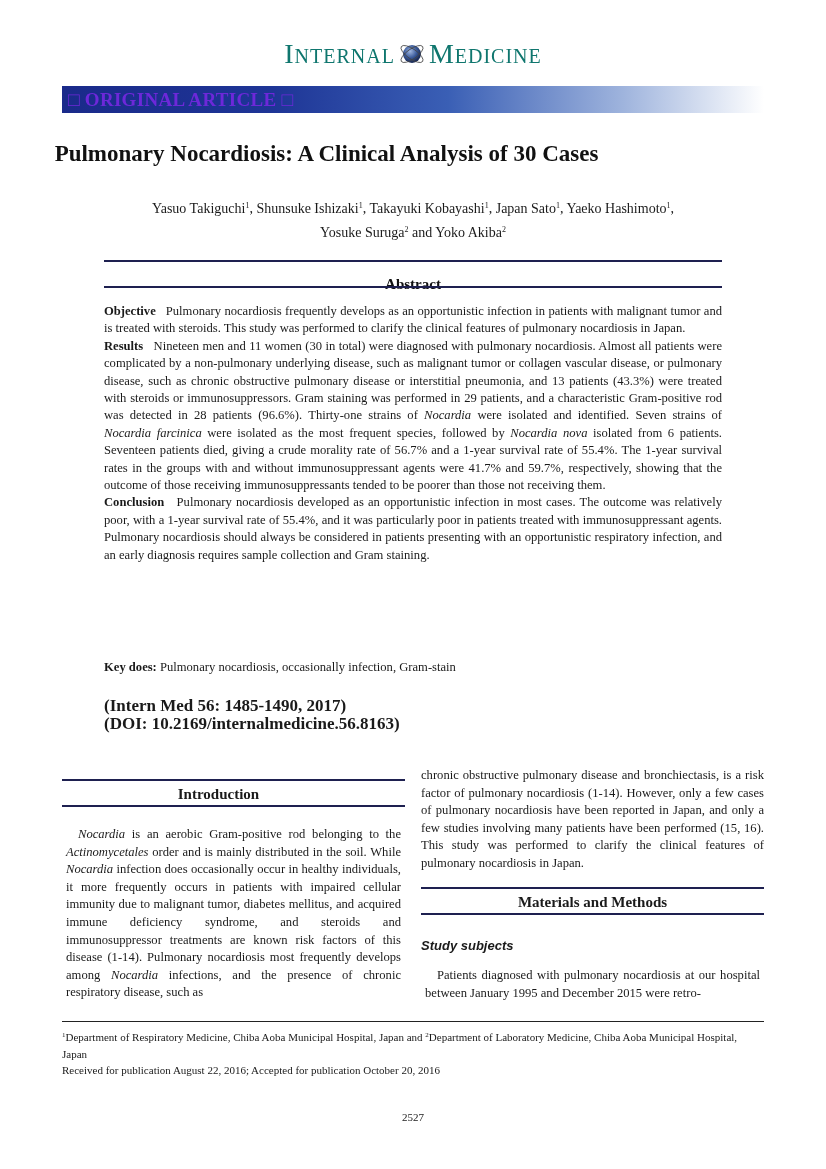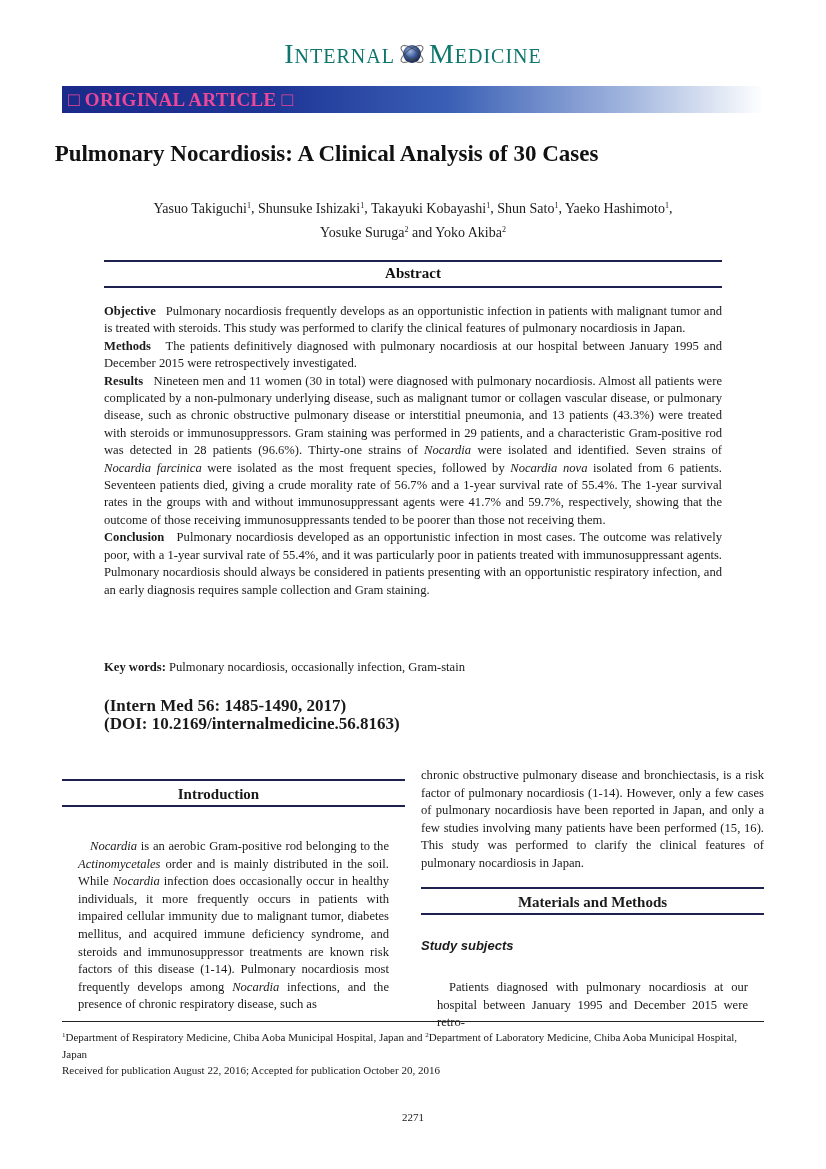--- a/index.html
+++ b/index.html
@@ -1,33 +1,33 @@
 <!DOCTYPE html>
 <html><head>
 <meta charset="utf-8">
 <style>
   html, body { margin:0; padding:0; background:#ffffff; }
   body { width:826px; height:1169px; position:relative; overflow:hidden; font-family:"Liberation Serif", serif; color:#1a1a1a; }
   .abs { position:absolute; }
   .journal-logo { left:0; width:826px; top:38px; text-align:center; font-family:"Liberation Serif", serif; font-size:25px; letter-spacing:1px; color:#0f766e; display:flex; justify-content:center; align-items:center; gap:2px; }
   .globe { display:inline-block; width:28px; height:28px; position:relative; margin:0 1px; }
   .banner { left:62px; top:86px; width:702px; height:27px; background:linear-gradient(to right,#1a2a8a 0%,#1e3596 30%,#3a5fb5 55%,#9fb4dd 80%,#ffffff 100%); }
-  .banner-text { left:68px; top:89px; color:#ec4899; font-family:"Liberation Serif", serif; font-weight:bold; font-size:19px; letter-spacing:0.3px; white-space:nowrap; }
+  .banner-text { left:68px; top:89px; color:#6d28d9; font-family:"Liberation Serif", serif; font-weight:bold; font-size:19px; letter-spacing:0.3px; white-space:nowrap; }
   .title { left:0; width:653px; top:141px; text-align:center; font-weight:bold; font-size:23px; color:#111; }
   .authors { left:100px; width:626px; top:195px; text-align:center; font-size:14px; line-height:21px; }
   .authors sup { font-size:8px; vertical-align:5px; }
   .rule { background:#1e2050; height:2px; }
-  .abstract-h { left:104px; width:618px; top:265px; text-align:center; font-weight:bold; font-size:15px; color:#111; }
+  .abstract-h { left:104px; width:618px; top:276px; text-align:center; font-weight:bold; font-size:15px; color:#111; }
   .abs-body { left:104px; width:618px; top:303px; font-size:12.6px; line-height:17.4px; text-align:justify; }
   .abs-body p { margin:0; }
   .abs-body b { font-weight:bold; }
   .kw { left:104px; top:660px; font-size:12.6px; }
   .cite { left:104px; top:697px; font-size:17px; font-weight:bold; line-height:17.5px; }
   .col { font-size:12.6px; line-height:17.6px; text-align:justify; }
-  .col p { margin:16px; text-indent:12px; }
+  .col p { margin:4px; text-indent:12px; }
   .sec-h { text-align:center; font-weight:bold; font-size:15px; }
   .sub-h { font-family:"Liberation Sans", sans-serif; font-weight:bold; font-style:italic; font-size:13px; }
   .foot { left:62px; width:702px; top:1027px; font-size:11px; line-height:16.6px; }
   .foot sup { font-size:7px; vertical-align:4px; }
   .pageno { left:0; width:826px; top:1111px; text-align:center; font-size:11px; }
 </style>
 </head>
 <body>
 
 <div class="abs journal-logo">
@@ -47,34 +47,33 @@
     </svg>
   </span>
   <span style="font-variant:small-caps;font-size:28px;">Medicine</span>
 </div>
 
 <div class="abs banner"></div>
 <div class="abs banner-text">□ ORIGINAL ARTICLE □</div>
 
 <div class="abs title">Pulmonary Nocardiosis: A Clinical Analysis of 30 Cases</div>
 
-<div class="abs authors" id="authors"><span>Yasuo Takiguchi</span><sup>1</sup>, <span>Shunsuke Ishizaki</span><sup>1</sup>, <span>Takayuki Kobayashi</span><sup>1</sup>, <span>Shun Sato</span><sup>1</sup>, <span>Yaeko Hashimoto</span><sup>1</sup>, <br><span>Yosuke Suruga</span><sup>2</sup> and <span>Yoko Akiba</span><sup>2</sup></div>
+<div class="abs authors" id="authors"><span>Yasuo Takiguchi</span><sup>1</sup>, <span>Shunsuke Ishizaki</span><sup>1</sup>, <span>Takayuki Kobayashi</span><sup>1</sup>, <span>Japan Sato</span><sup>1</sup>, <span>Yaeko Hashimoto</span><sup>1</sup>, <br><span>Yosuke Suruga</span><sup>2</sup> and <span>Yoko Akiba</span><sup>2</sup></div>
 
 <div class="abs rule" style="left:104px;top:260px;width:618px;"></div>
 <div class="abs abstract-h">Abstract</div>
 <div class="abs rule" style="left:104px;top:286px;width:618px;"></div>
 
 <div class="abs abs-body">
   <p><b>Objective</b>&nbsp;&nbsp; <span>Pulmonary nocardiosis frequently develops as an opportunistic infection in patients with malignant tumor and is treated with steroids. This study was performed to clarify the clinical features of pulmonary nocardiosis in Japan.</span></p>
-  <p><b>Methods</b>&nbsp;&nbsp; <span>The patients definitively diagnosed with pulmonary nocardiosis at our hospital between January 1995 and December 2015 were retrospectively investigated.</span></p>
   <p><b>Results</b>&nbsp;&nbsp; <span>Nineteen men and 11 women (30 in total) were diagnosed with pulmonary nocardiosis. Almost all patients were complicated by a non-pulmonary underlying disease, such as malignant tumor or collagen vascular disease, or pulmonary disease, such as chronic obstructive pulmonary disease or interstitial pneumonia, and 13 patients (43.3%) were treated with steroids or immunosuppressors. Gram staining was performed in 29 patients, and a characteristic Gram-positive rod was detected in 28 patients (96.6%). Thirty-one strains of </span><i>Nocardia</i><span> were isolated and identified. Seven strains of </span><i>Nocardia farcinica</i><span> were isolated as the most frequent species, followed by </span><i>Nocardia nova</i><span> isolated from 6 patients. Seventeen patients died, giving a crude morality rate of 56.7% and a 1-year survival rate of 55.4%. The 1-year survival rates in the groups with and without immunosuppressant agents were 41.7% and 59.7%, respectively, showing that the outcome of those receiving immunosuppressants tended to be poorer than those not receiving them.</span></p>
   <p><b>Conclusion</b>&nbsp;&nbsp; <span>Pulmonary nocardiosis developed as an opportunistic infection in most cases. The outcome was relatively poor, with a 1-year survival rate of 55.4%, and it was particularly poor in patients treated with immunosuppressant agents. Pulmonary nocardiosis should always be considered in patients presenting with an opportunistic respiratory infection, and an early diagnosis requires sample collection and Gram staining.</span></p>
 </div>
 
-<div class="abs kw"><b>Key words:</b><span> Pulmonary nocardiosis, occasionally infection, Gram-stain</span></div>
+<div class="abs kw"><b>Key does:</b><span> Pulmonary nocardiosis, occasionally infection, Gram-stain</span></div>
 
 <div class="abs cite">
   <div>(Intern Med 56: 1485-1490, 2017)</div>
   <div>(DOI: 10.2169/internalmedicine.56.8163)</div>
 </div>
 
 <div class="abs rule" style="left:62px;top:779px;width:343px;"></div>
 <div class="abs sec-h" style="left:47px;width:343px;top:786px;">Introduction</div>
 <div class="abs rule" style="left:62px;top:805px;width:343px;"></div>
 
@@ -94,13 +93,13 @@
 <div class="abs col" style="left:421px;width:343px;top:963px;">
   <p>Patients diagnosed with pulmonary nocardiosis at our hospital between January 1995 and December 2015 were retro-</p>
 </div>
 
 <div class="abs" style="left:62px;top:1021px;width:702px;height:1px;background:#222;"></div>
 <div class="abs foot">
   <div><sup>1</sup><span>Department of Respiratory Medicine, Chiba Aoba Municipal Hospital, Japan and </span><sup>2</sup><span>Department of Laboratory Medicine, Chiba Aoba Municipal Hospital, Japan</span></div>
   <div>Received for publication August 22, 2016; Accepted for publication October 20, 2016</div>
 </div>
 
-<div class="abs pageno">2271</div>
+<div class="abs pageno">2527</div>
 
 </body></html>

